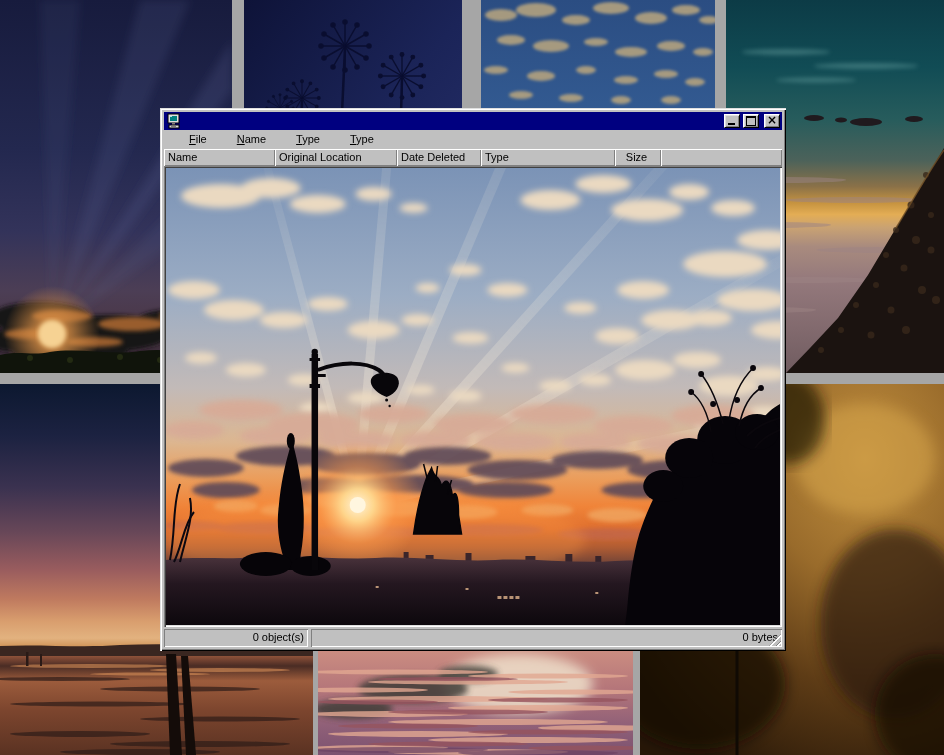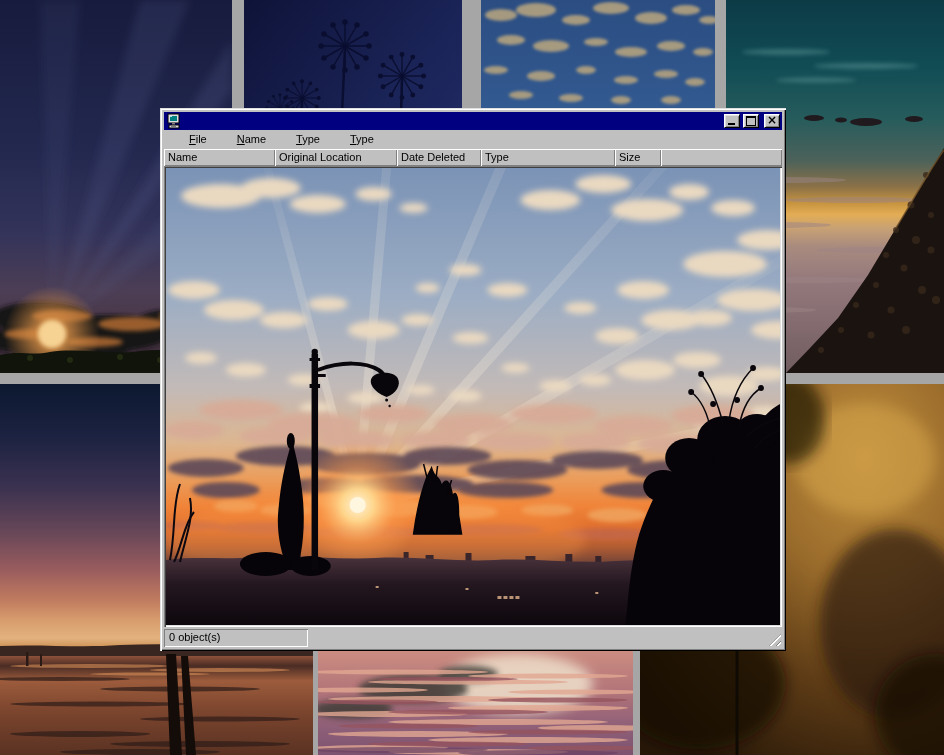--- a/index.html
+++ b/index.html
@@ -50,31 +50,31 @@
   .menu-item{display:inline-block;padding:2px 7px 3px 7px;font-size:11px;color:#000;margin-left:16px;}
   .menu-item::first-letter{text-decoration:underline;}
 
   .header-row{height:17px;flex:0 0 17px;display:flex;}
   .hcell{
     background:#c0c0c0;box-sizing:border-box;font-size:11px;color:#000;
     padding:2px 4px 0 4px;white-space:nowrap;overflow:hidden;
     box-shadow: inset 1px 1px 0 #ffffff, inset -1px -1px 0 #808080;
   }
   .hcell.c0{width:111px;} .hcell.c1{width:122px;} .hcell.c2{width:84px;}
-  .hcell.c3{width:134px;} .hcell.c4{width:46px;text-align:left;padding-right:7px;}
+  .hcell.c3{width:134px;} .hcell.c4{width:46px;text-align:center;padding-right:7px;}
   .hcell.c5{flex:1;}
 
   .content{
     flex:1;position:relative;box-sizing:border-box;padding:2px;background:#0a0a0a;
     box-shadow: inset 1px 1px 0 #808080, inset 2px 2px 0 #404040,
                 inset -1px -1px 0 #ffffff, inset -2px -2px 0 #dfdfdf;
   }
   .content svg{display:block;width:100%;height:100%;}
 
-  .statusbar{height:18px;flex:0 0 18px;margin-top:2px;display:flex;gap:3px;position:relative;}
+  .statusbar{height:18px;flex:0 0 18px;margin-top:2px;display:flex;gap:3px;position:relative;text-align:right;}
   .spanel{
     box-sizing:border-box;font-size:11px;color:#000;padding:2px 4px 0 5px;white-space:nowrap;
     box-shadow: inset 1px 1px 0 #808080, inset -1px -1px 0 #ffffff;
   }
   .spanel.objects{width:144px;flex:0 0 144px;}
   .spanel.bytes{flex:1;}
   .grip{
     position:absolute;right:1px;bottom:1px;width:12px;height:12px;
     background:repeating-linear-gradient(135deg,rgba(0,0,0,0) 0 3px,#808080 3px 4px,#ffffff 4px 5px);
     clip-path:polygon(100% 0,100% 100%,0 100%);
@@ -694,16 +694,17 @@
         <path d="M206,210 C210,203 228,203 232,210 C236,217 230,226 221,229 C212,226 202,217 206,210 Z"></path>
         <rect x="216.5" y="205" width="4" height="5"></rect>
         <circle cx="221" cy="232" r="1.5"></circle>
           <circle cx="224" cy="238" r="1.2"></circle>
       </g>
     </svg>
   </div>
 
   <div class="statusbar">
     <div class="spanel objects">0 object(s)</div>
+    <div class="spanel bytes">0 bytes</div>
     <div class="grip"></div>
   </div>
 
 </div>
 
 </body></html>

